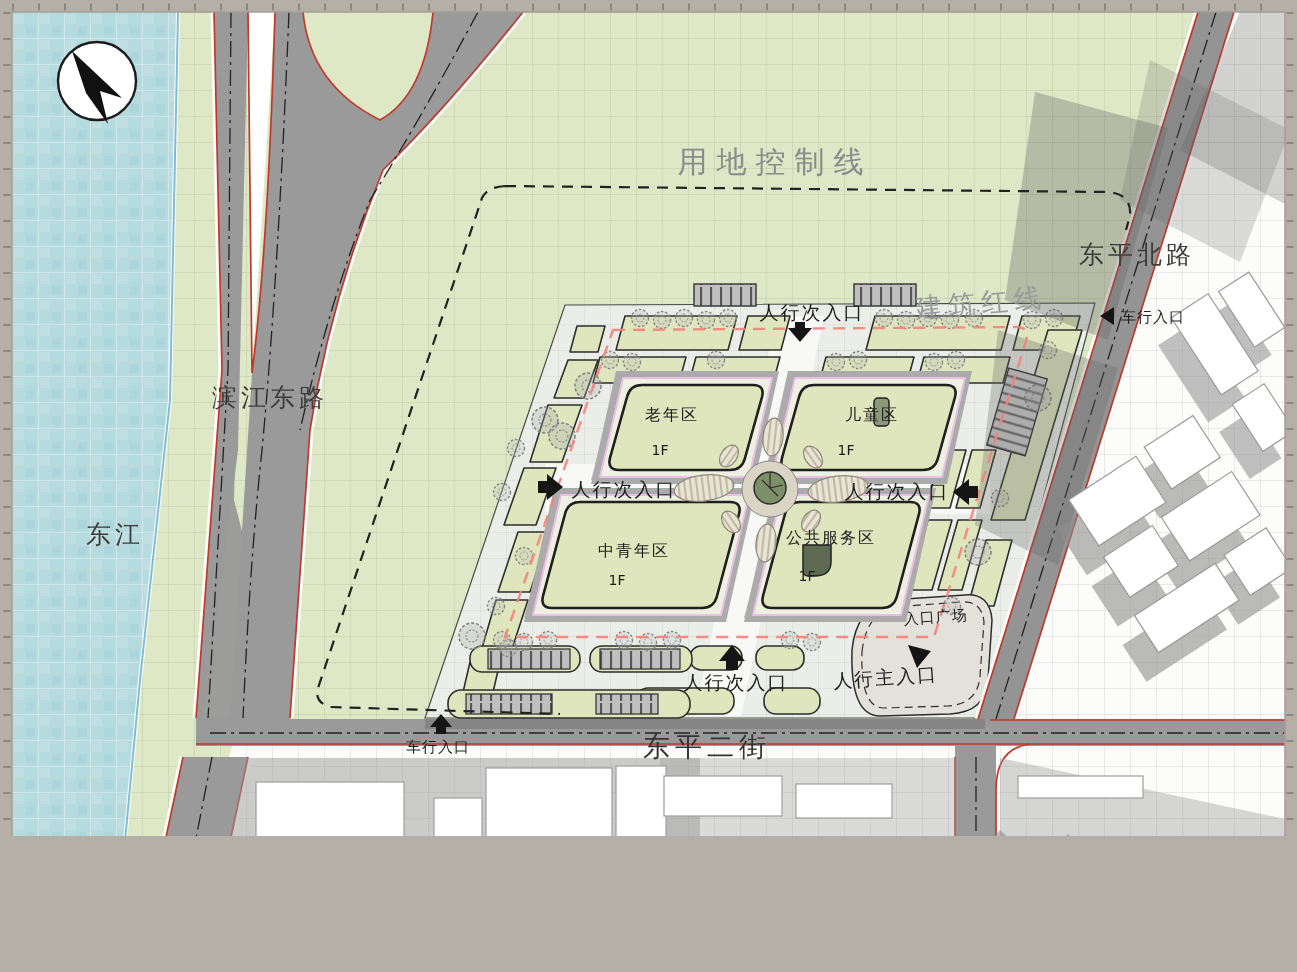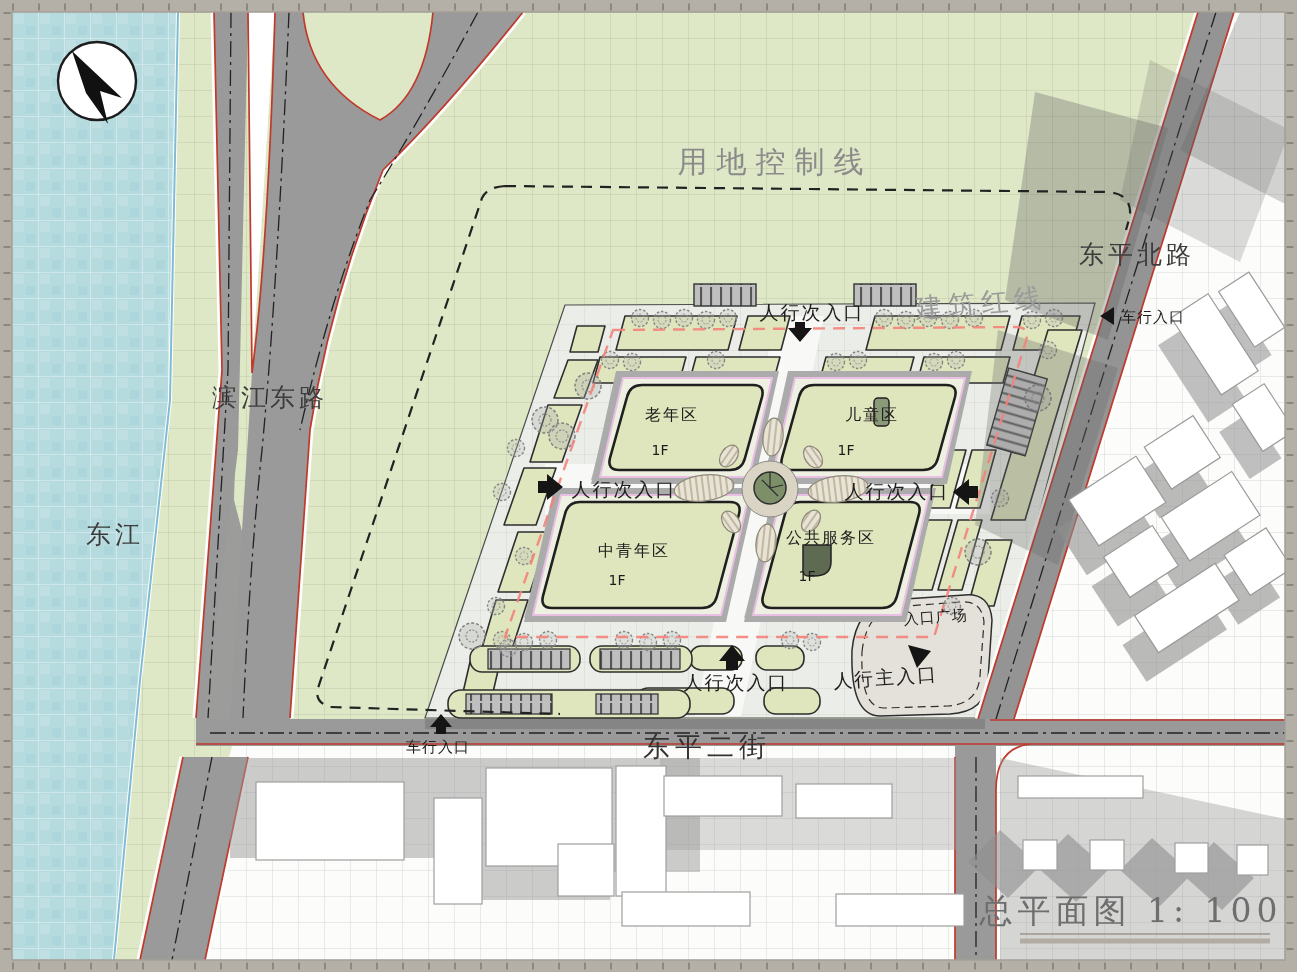--- a/index.html
+++ b/index.html
@@ -1,16 +1,16 @@
 <!DOCTYPE html>
 <html><head>
 <meta charset="utf-8">
 <style>
   html,body{margin:0;padding:0;background:#b5b0a7;}
-  .sheet{position:relative;width:1297px;height:972px;background:#1d4ed8;overflow:hidden;
+  .sheet{position:relative;width:1297px;height:836px;background:#1d4ed8;overflow:hidden;
          font-family:"DejaVu Sans",sans-serif;}
   svg{position:absolute;left:0;top:0;}
   text{font-family:"DejaVu Sans",sans-serif;fill:#3a3a3a;}
   .t-road{font-size:25px;letter-spacing:4px;fill:#3c3c3c;font-weight:500;}
   .t-road-dk{font-size:27px;letter-spacing:5px;fill:#333;font-weight:500;}
   .t-gray-serif{font-family:"DejaVu Serif",serif;font-size:30px;letter-spacing:9px;fill:#8b8b8b;}
   .t-redline{font-family:"DejaVu Serif",serif;font-size:27px;letter-spacing:6px;fill:#9a9a9a;}
   .t-entr{font-size:19px;letter-spacing:2px;fill:#1e1e1e;}
   .t-entr-sm{font-size:15px;letter-spacing:1px;fill:#1e1e1e;}
   .t-zone{font-size:16px;letter-spacing:2px;fill:#1c1c1c;}

